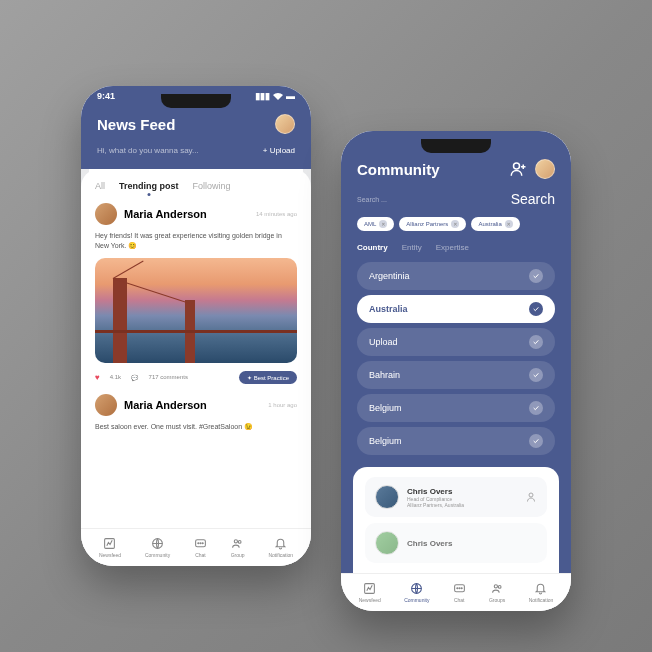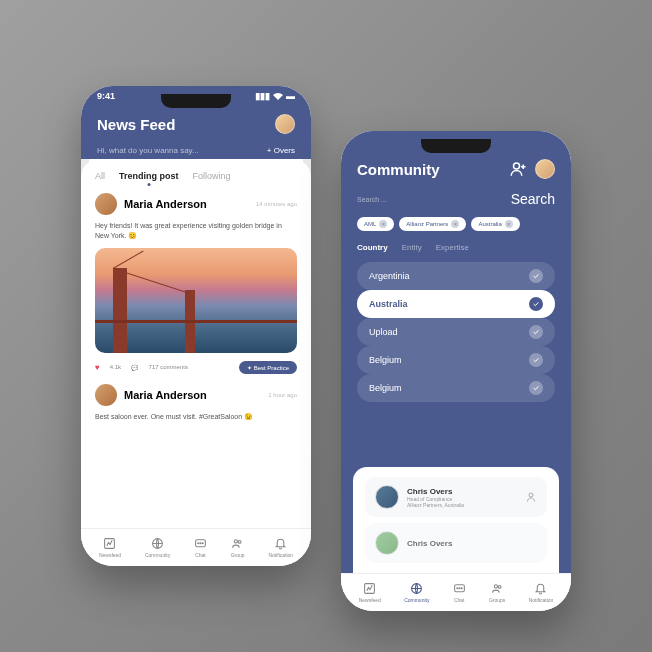--- a/index.html
+++ b/index.html
@@ -19,21 +19,21 @@
   display: flex; flex-direction: column;
 }
 .phone2 { margin-top: 90px; height: 480px; }
 .status-bar {
   height: 20px; display: flex; justify-content: space-between; align-items: center;
   padding: 0 16px; font-size: 9px; color: #fff; font-weight: 600;
   background: #4a5a8f;
 }
 .status-right { display: flex; gap: 3px; align-items: center; }
 .header {
-  background: #4a5a8f; padding: 8px 16px 4px; color: #fff;
+  background: #4a5a8f; padding: 8px 16px 14px; color: #fff;
 }
 .header-top { display: flex; justify-content: space-between; align-items: center; margin-bottom: 12px; }
 .header h1 { font-size: 15px; font-weight: 600; }
 .avatar-sm { width: 20px; height: 20px; border-radius: 50%; background: linear-gradient(135deg,#f0d0a0,#d4a070); border: 1px solid rgba(255,255,255,0.4); }
 .compose-row { display: flex; justify-content: space-between; align-items: center; gap: 36px; }
 .compose-placeholder { font-size: 8px; color: rgba(255,255,255,0.6); }
 .upload-btn { font-size: 8px; color: #fff; }
 .feed-card {
   background: #fff; border-radius: 18px 18px 0 0; margin-top: 0;
   flex: 1; overflow: hidden; padding: 12px 14px 0;
@@ -79,21 +79,21 @@
 .add-user-ic { width:18px; height:18px; }
 .search-row { display:flex; justify-content:space-between; align-items:center; margin-bottom:10px; }
 .search-input { font-size:7px; color:rgba(255,255,255,0.5); }
 .search-btn { font-size:14px; color:#fff; font-weight:500; }
 .chips { display:flex; gap:5px; margin-bottom:12px; }
 .chip { background:#fff; color:#4a5a8f; font-size:6px; padding:3px 7px; border-radius:8px; display:flex; align-items:center; gap:3px; }
 .chip-x { width:8px; height:8px; border-radius:50%; background:#d0d4e0; display:inline-flex; align-items:center; justify-content:center; font-size:5px; color:#888; }
 .filter-tabs { display:flex; gap:14px; font-size:8px; margin-bottom:10px; }
 .ftab { color:rgba(255,255,255,0.5); }
 .ftab.active { color:#fff; font-weight:700; }
-.country-list { display:flex; flex-direction:column; flex:1; }
+.country-list { display:flex; flex-direction:column; gap:5px; flex:1; }
 .country-item { background:rgba(255,255,255,0.12); border-radius:14px; padding:7px 12px; display:flex; justify-content:space-between; align-items:center; font-size:9px; }
 .country-item.selected { background:#fff; color:#4a5a8f; font-weight:600; }
 .check-circle { width:14px; height:14px; border-radius:50%; background:rgba(255,255,255,0.3); display:flex; align-items:center; justify-content:center; }
 .country-item.selected .check-circle { background:#4a5a8f; }
 .check-circle svg { width:8px; height:8px; }
 .result-card { background:#fff; border-radius:14px 14px 0 0; padding:10px 12px 4px; margin:0 -4px; }
 .person-card { background:#f7f8fa; border-radius:10px; padding:8px 10px; display:flex; align-items:center; gap:8px; margin-bottom:6px; }
 .person-avatar { width:24px; height:24px; border-radius:50%; background:linear-gradient(135deg,#5a7a9a,#3a5a7a); border:1px solid #ddd; }
 .person-info { flex:1; }
 .person-name { font-size:8px; font-weight:600; color:#333; }
@@ -118,21 +118,21 @@
       <span>▬</span>
     </span>
   </div>
   <div class="header">
     <div class="header-top">
       <h1>News Feed</h1>
       <div class="avatar-sm"></div>
     </div>
     <div class="compose-row">
       <span class="compose-placeholder">Hi, what do you wanna say...</span>
-      <span class="upload-btn">+ Overs</span>
+      <span class="upload-btn">+ Upload</span>
     </div>
   </div>
   <div class="feed-card">
     <div class="tabs">
       <span class="tab">All</span>
       <span class="tab active">Trending post</span>
       <span class="tab">Following</span>
     </div>
     <div class="post">
       <div class="post-head">
@@ -265,20 +265,28 @@
       </div>
       <div class="country-item">
         <span>Upload</span>
         <span class="check-circle">
             <svg viewBox="0 0 24 24" fill="none" stroke="#fff" stroke-width="3">
               <path d="M5 12l5 5 9-10"></path>
             </svg>
           </span>
       </div>
       <div class="country-item">
+        <span>Bahrain</span>
+        <span class="check-circle">
+            <svg viewBox="0 0 24 24" fill="none" stroke="#fff" stroke-width="3">
+              <path d="M5 12l5 5 9-10"></path>
+            </svg>
+          </span>
+      </div>
+      <div class="country-item">
         <span>Belgium</span>
         <span class="check-circle">
             <svg viewBox="0 0 24 24" fill="none" stroke="#fff" stroke-width="3">
               <path d="M5 12l5 5 9-10"></path>
             </svg>
           </span>
       </div>
       <div class="country-item">
         <span>Belgium</span>
         <span class="check-circle">

